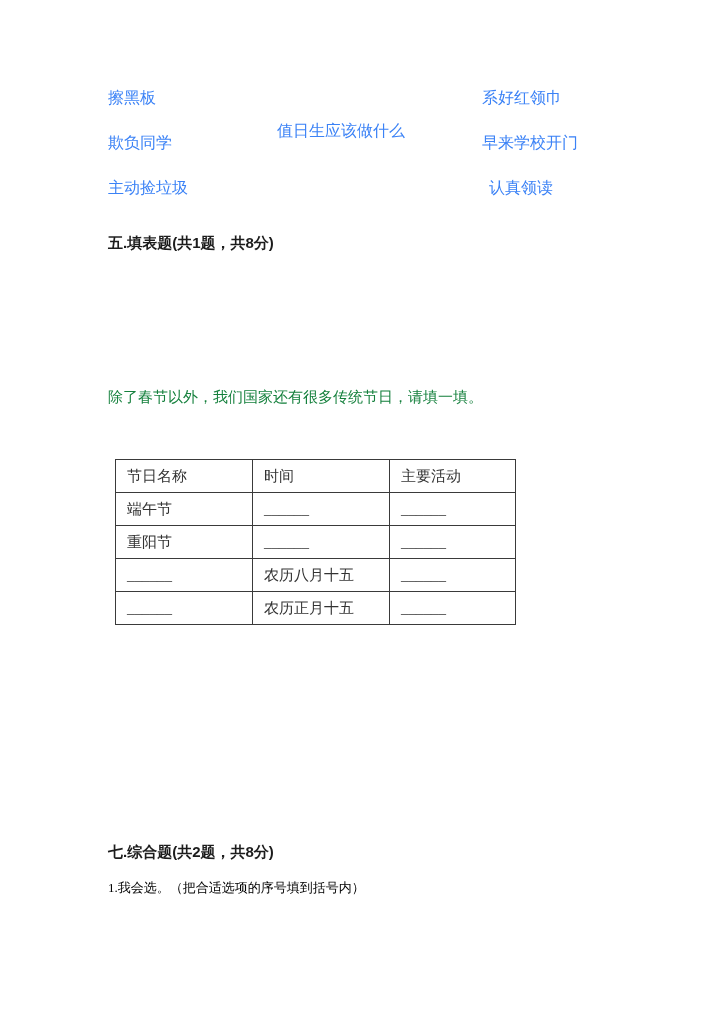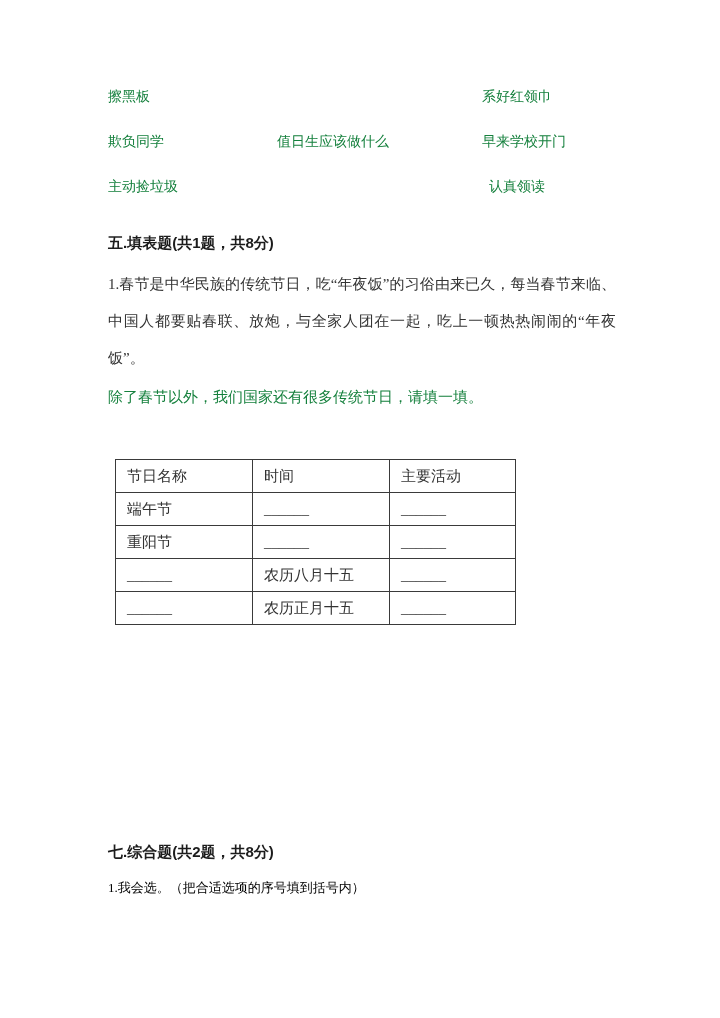--- a/index.html
+++ b/index.html
@@ -6,21 +6,21 @@
   .page {
     position: relative;
     width: 720px;
     height: 1018px;
     background: #ffffff;
     color: #333333;
     font-family: "Liberation Serif", serif;
     overflow: hidden;
   }
   .abs { position: absolute; }
-  .match-item { font-size: 14px; color: #15803d; white-space: nowrap; }
+  .match-item { font-size: 16px; color: #3b82f6; white-space: nowrap; }
   .heading {
     font-family: "Liberation Sans", sans-serif;
     font-weight: bold;
     font-size: 15px;
     color: #1c1c1c;
     white-space: nowrap;
   }
   .para {
     font-size: 15px;
     line-height: 37px;
@@ -51,29 +51,28 @@
 </style>
 </head>
 <body>
 
 <div class="page">
 
   <span class="abs match-item" style="left:108px; top:88px;">擦黑板</span>
   <span class="abs match-item" style="left:482px; top:88px;">系好红领巾</span>
 
   <span class="abs match-item" style="left:108px; top:133px;">欺负同学</span>
-  <span class="abs match-item" style="left:277px; top:133px;font-family:Liberation Serif, serif;">值日生应该做什么</span>
+  <span class="abs match-item" style="left:277px; top:121px;font-family:Liberation Serif, serif;">值日生应该做什么</span>
   <span class="abs match-item" style="left:482px; top:133px;">早来学校开门</span>
 
   <span class="abs match-item" style="left:108px; top:178px;">主动捡垃圾</span>
   <span class="abs match-item" style="left:489px; top:178px;">认真领读</span>
 
   <div class="abs heading" style="left:108px; top:234px;">五.填表题(共1题，共8分)</div>
 
-  <div class="abs para" style="left:108px; top:266px; width:508px;">1.春节是中华民族的传统节日，吃“年夜饭”的习俗由来已久，每当春节来临、中国人都要贴春联、放炮，与全家人团在一起，吃上一顿热热闹闹的“年夜饭”。</div>
 
   <div class="abs prompt-line" style="left:108px; top:388px;">除了春节以外，我们国家还有很多传统节日，请填一填。</div>
 
   <table class="abs fill-table" style="left:115px; top:459px;border-radius:22px;">
     <tbody>
       <tr>
         <td class="col1">节日名称</td>
         <td class="col2">时间</td>
         <td class="col3">主要活动</td>
       </tr>

